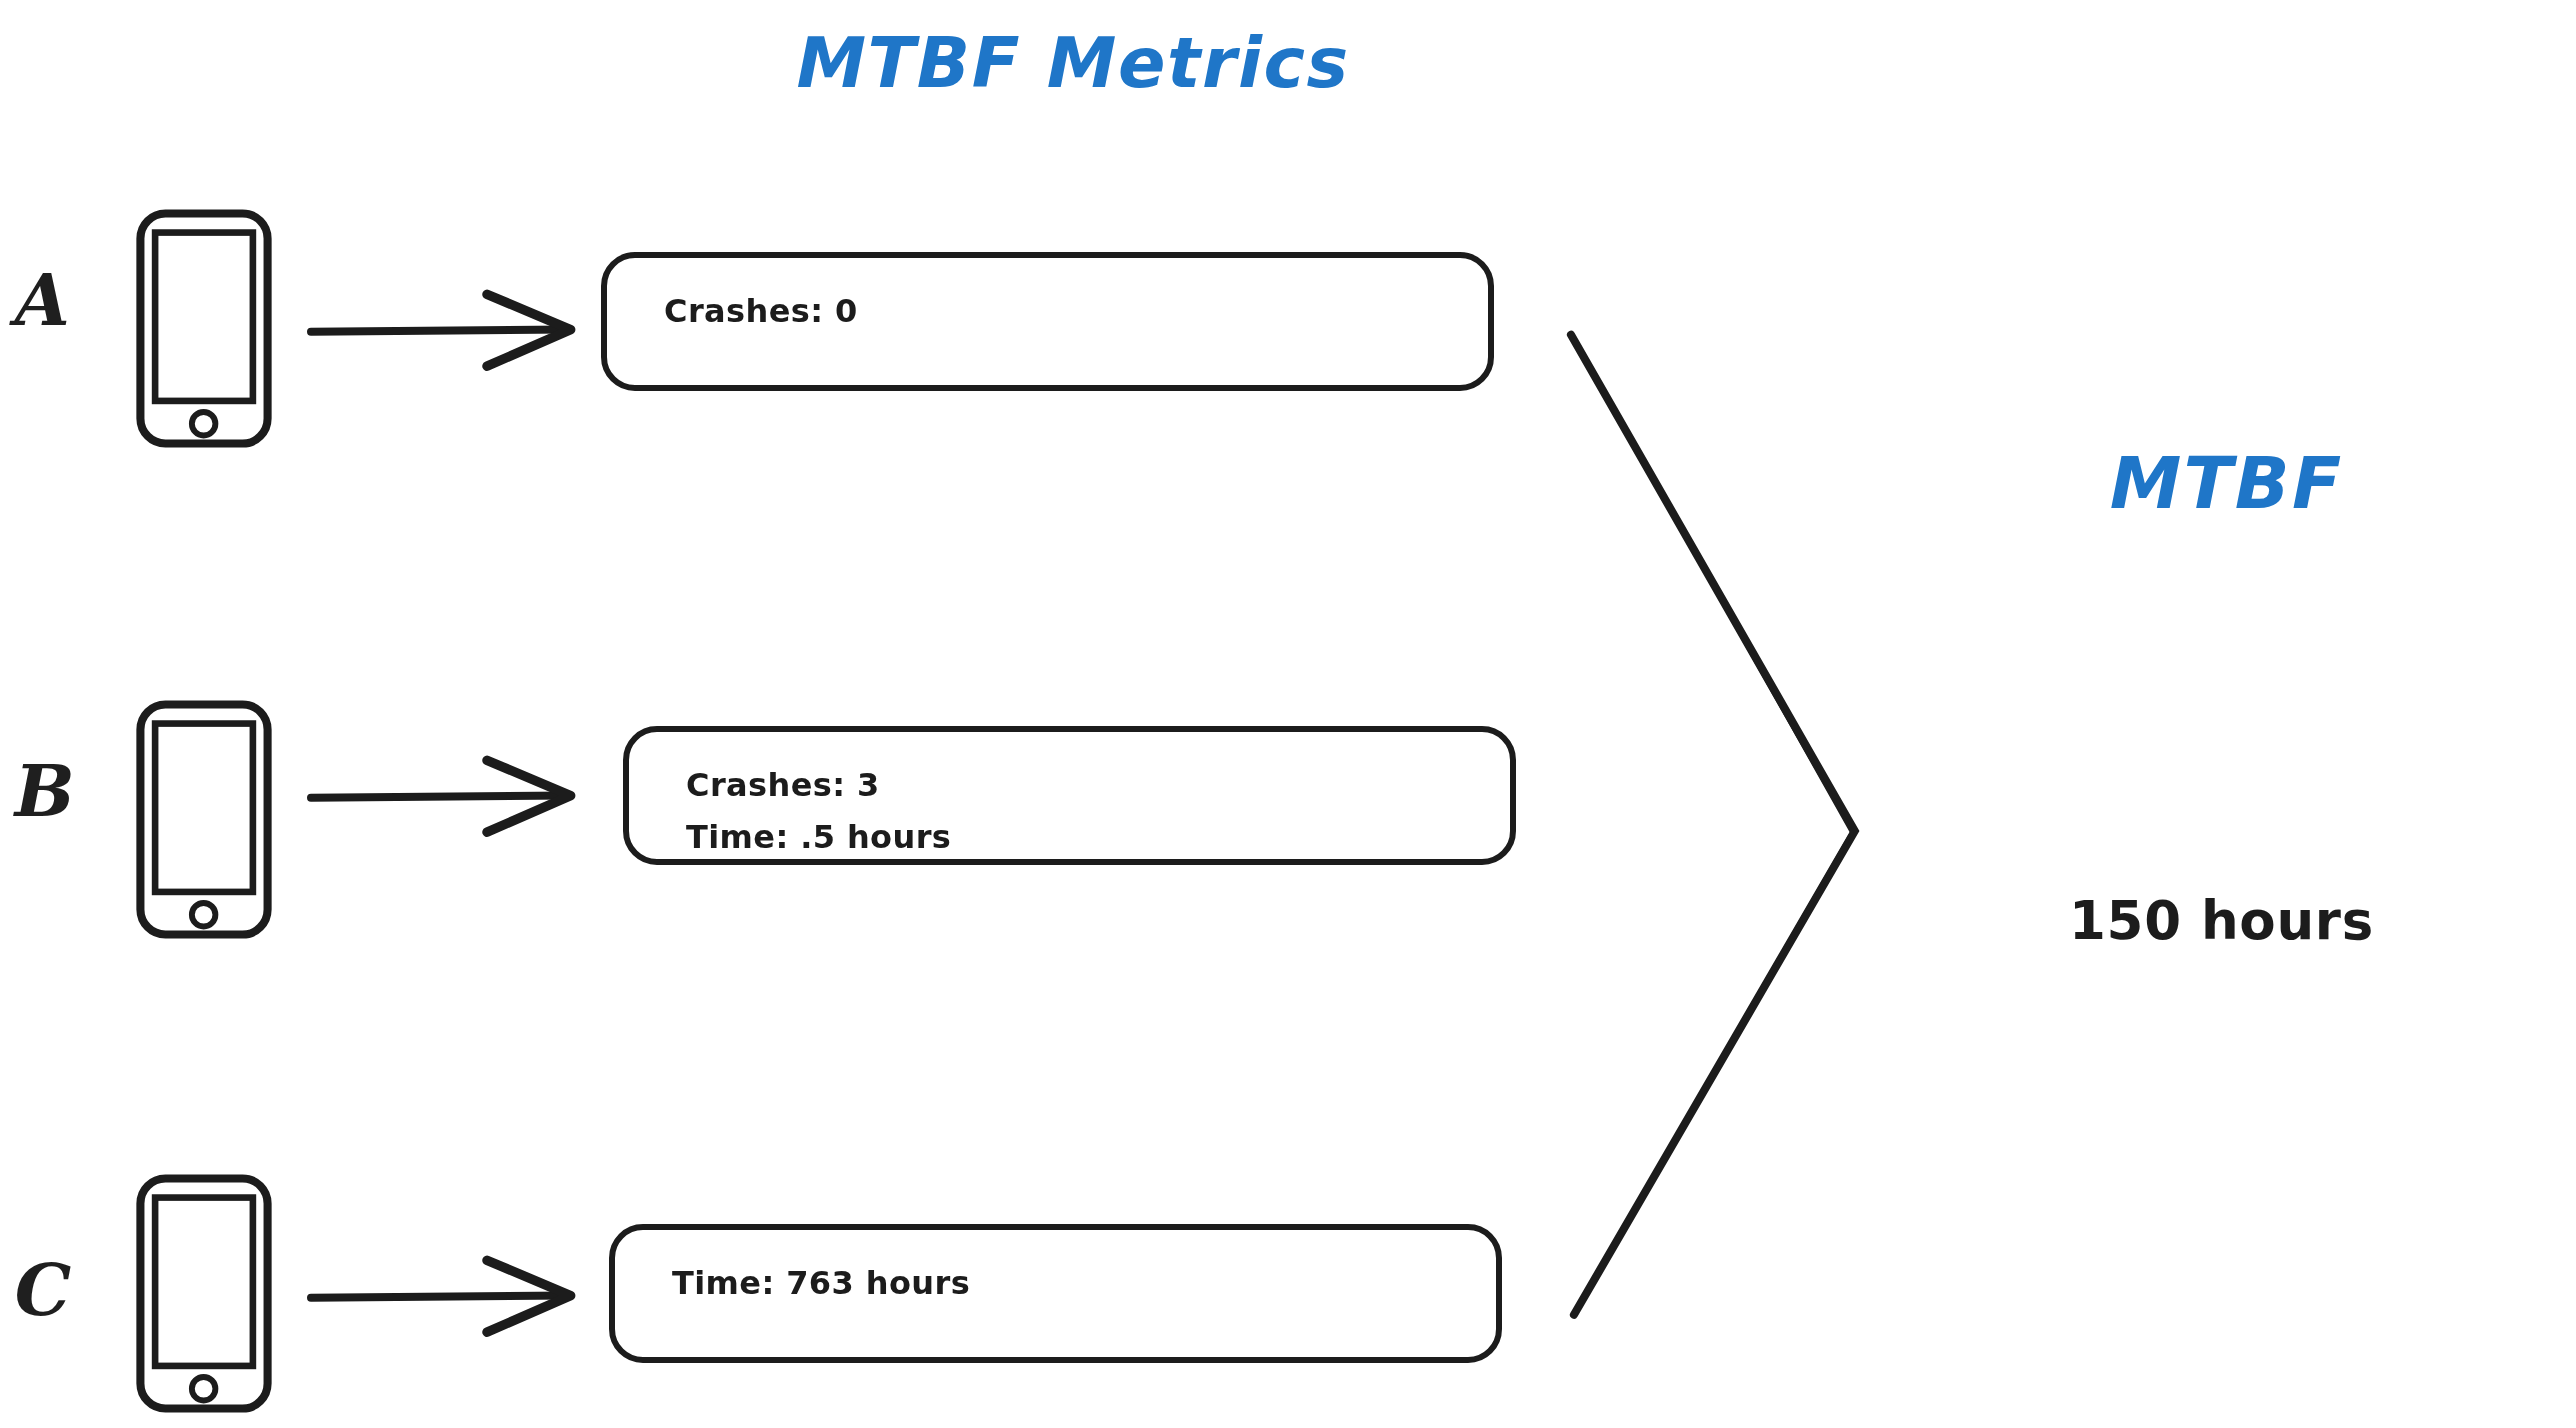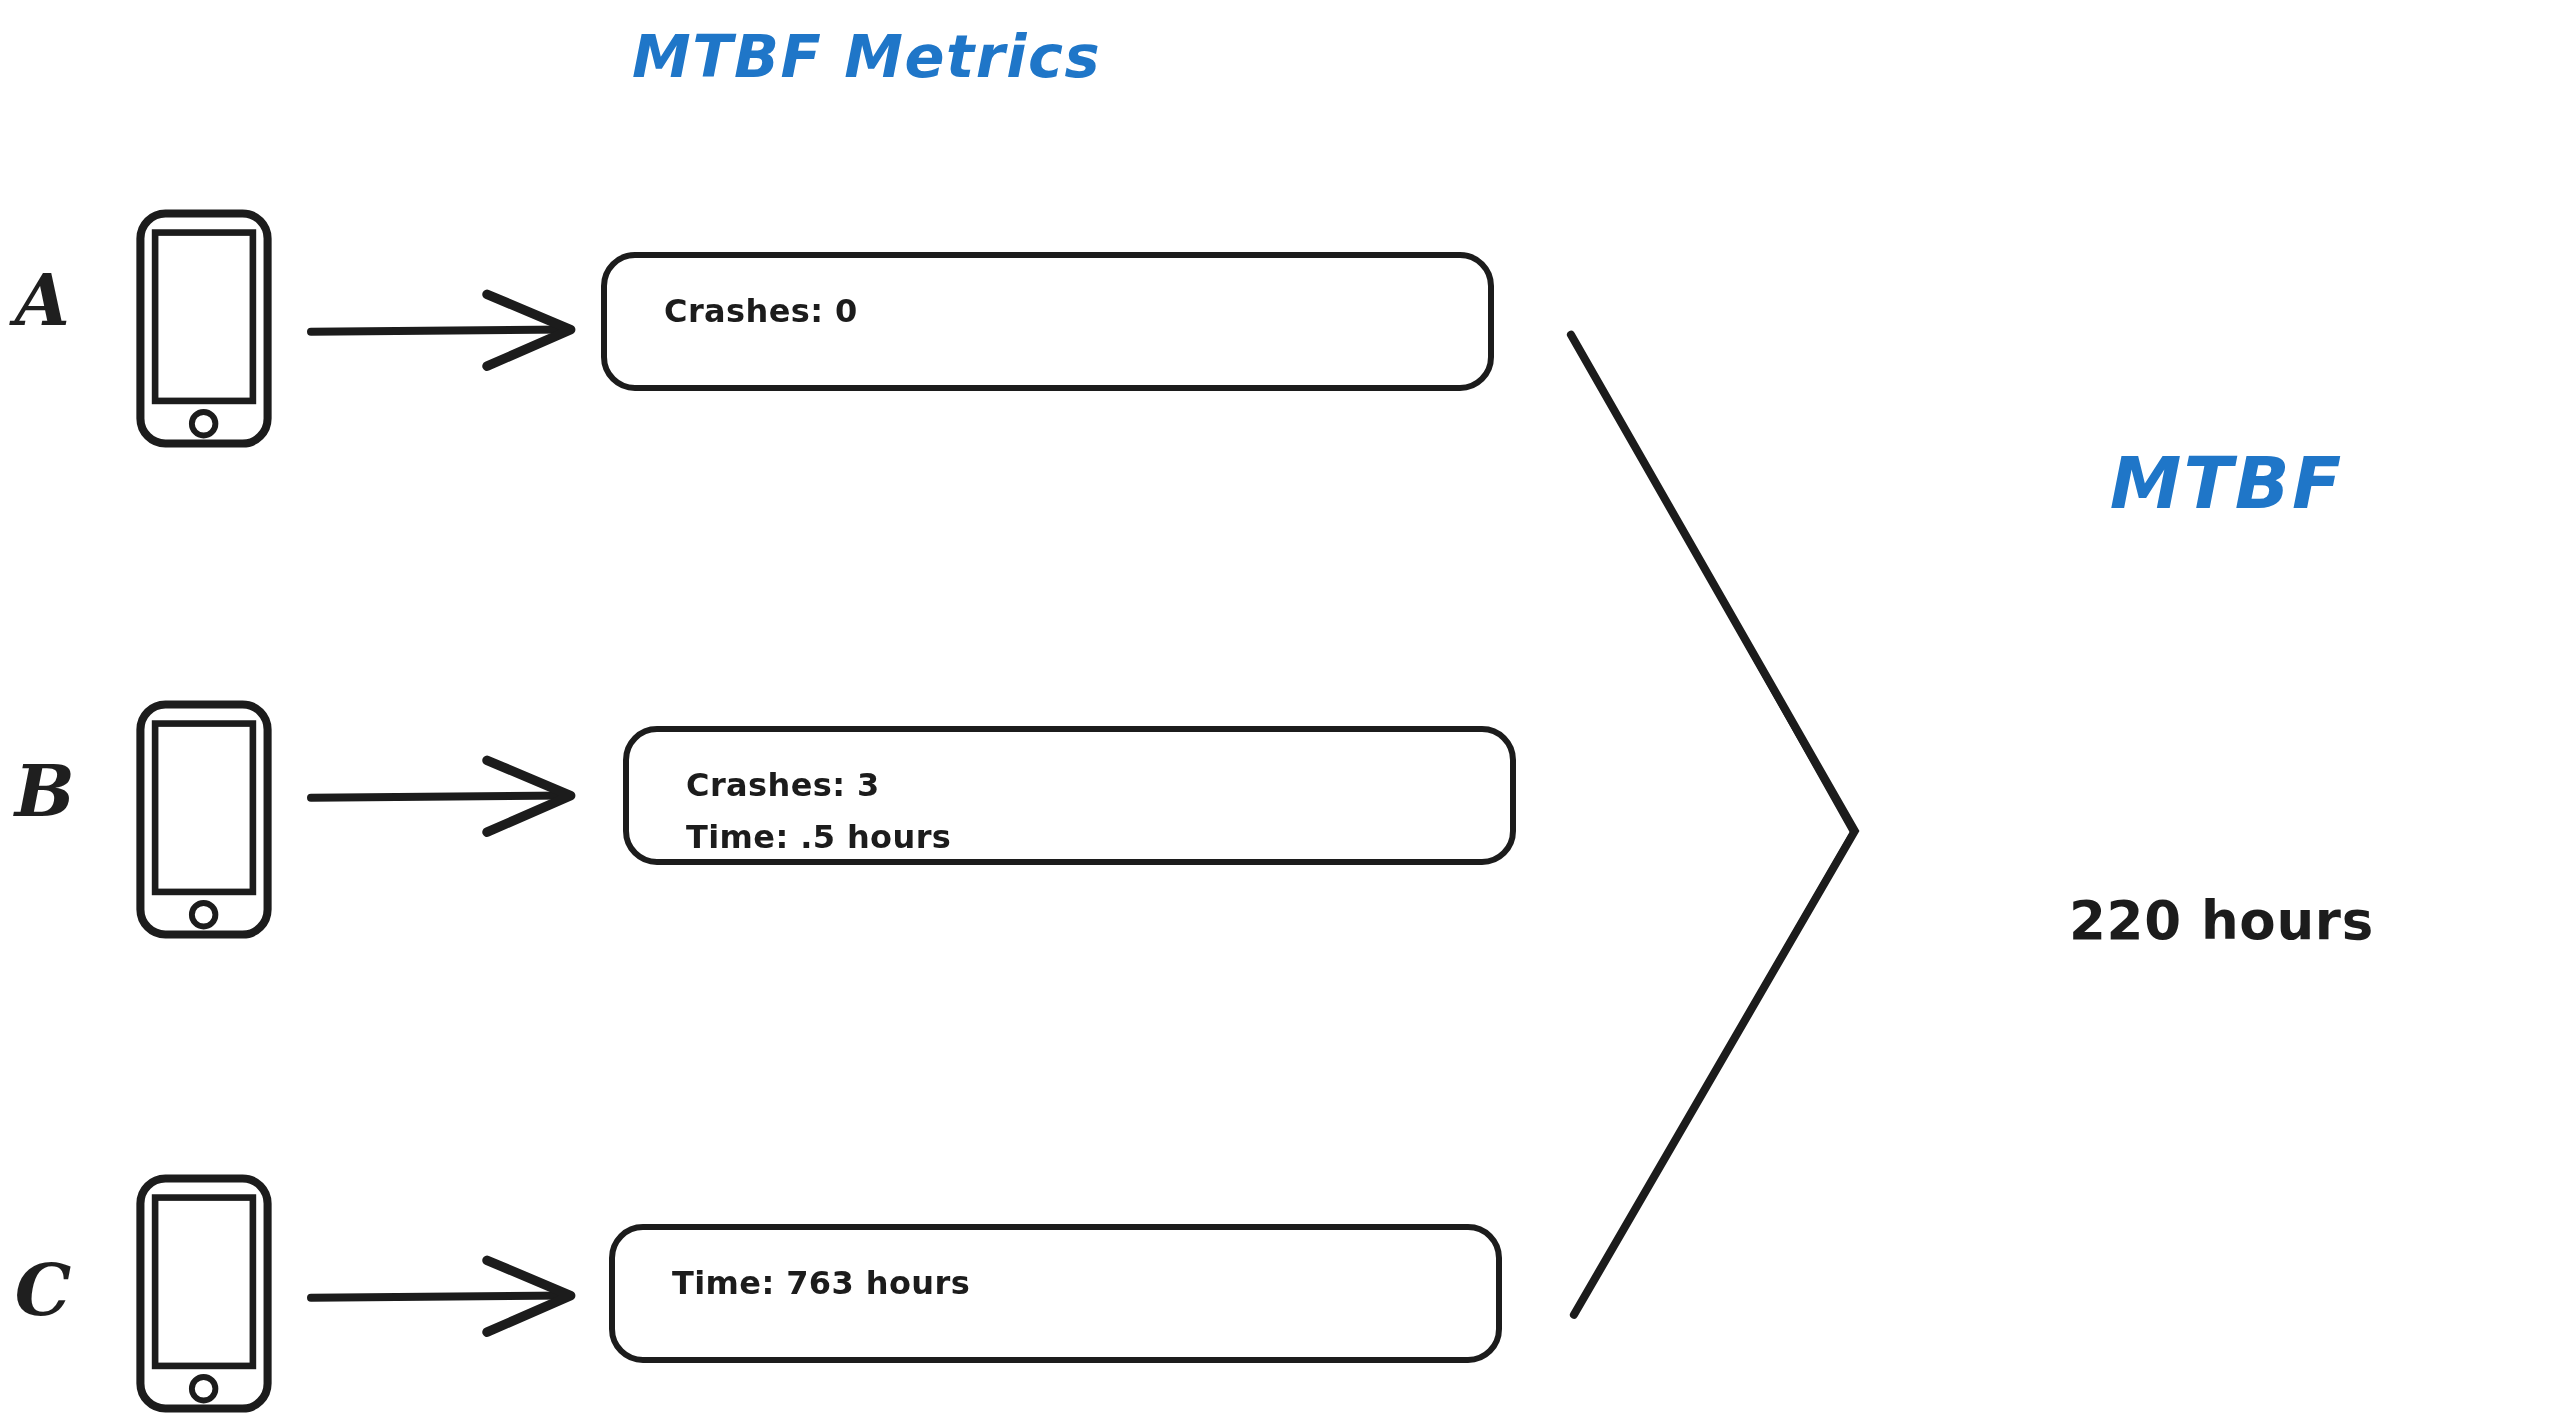--- a/index.html
+++ b/index.html
@@ -15,23 +15,23 @@
     overflow: hidden;
     font-family: "DejaVu Sans", sans-serif;
   }
   .abs { position: absolute; }
 
   
   #diagram-title {
     left: 632px;
     top: 22px;
     width: 882px;
-    text-align: left;
-    font-family: "DejaVu Sans", sans-serif;
-    font-size: 59px;
+    text-align: center;
+    font-family: "DejaVu Sans", sans-serif;
+    font-size: 70px;
     font-weight: 700;
     font-style: italic;
     letter-spacing: 1.5px;
     color: #1f76c8;
     white-space: nowrap;
   }
 
   
   .device-letter {
     font-family: "DejaVu Serif", serif;
@@ -185,17 +185,17 @@
   </div>
 
   <svg class="abs" id="funnel-svg" viewBox="0 0 480 1420" xmlns="http://www.w3.org/2000/svg">
     <polyline points="38,35 424,710 42,1368" fill="none" stroke="#1c1c1c" stroke-width="11" stroke-linecap="round" stroke-linejoin="miter"></polyline>
     <polyline points="44,42 420,712 46,1360" fill="none" stroke="#1c1c1c" stroke-width="5" stroke-linecap="round" stroke-linejoin="miter"></polyline>
   </svg>
 
   <div class="abs" id="result-title">MTBF</div>
 
   <div class="abs" id="result-value">
-    <span class="result-line">220 hours</span>
+    <span class="result-line">150 hours</span>
   </div>
 
 </div>
 
 
 </body></html>

